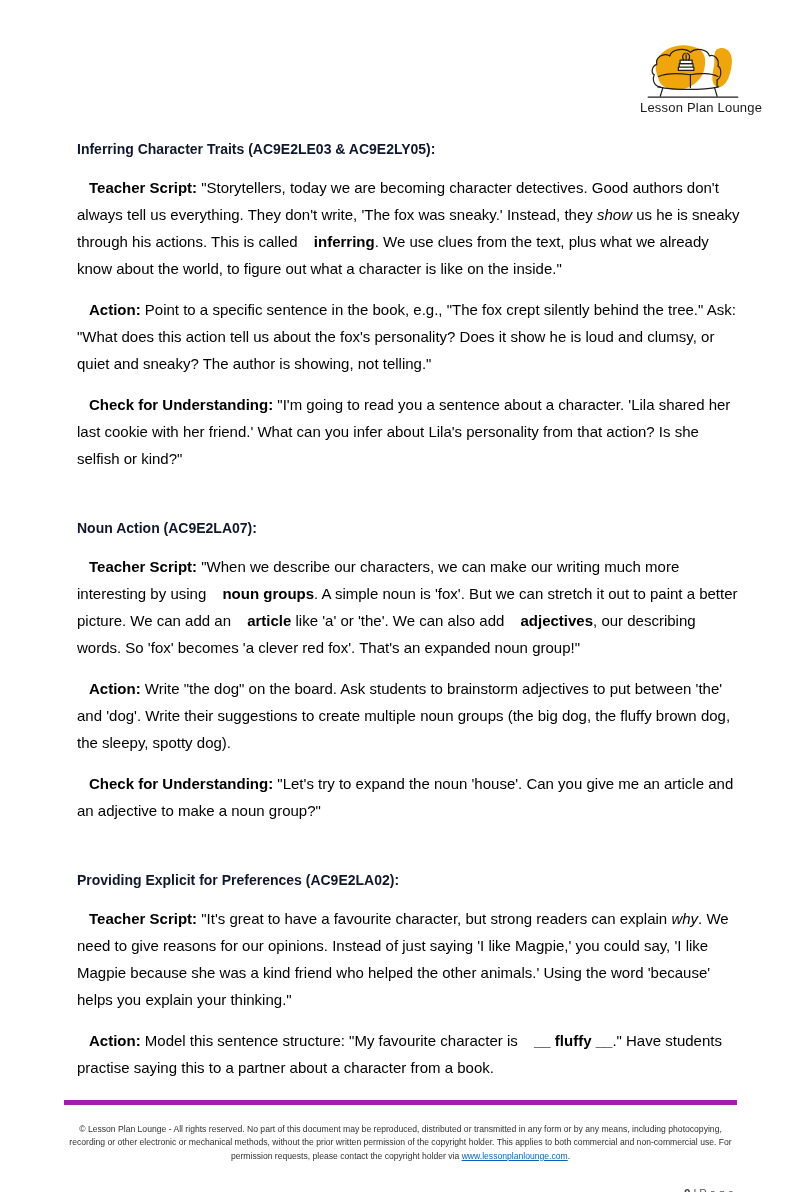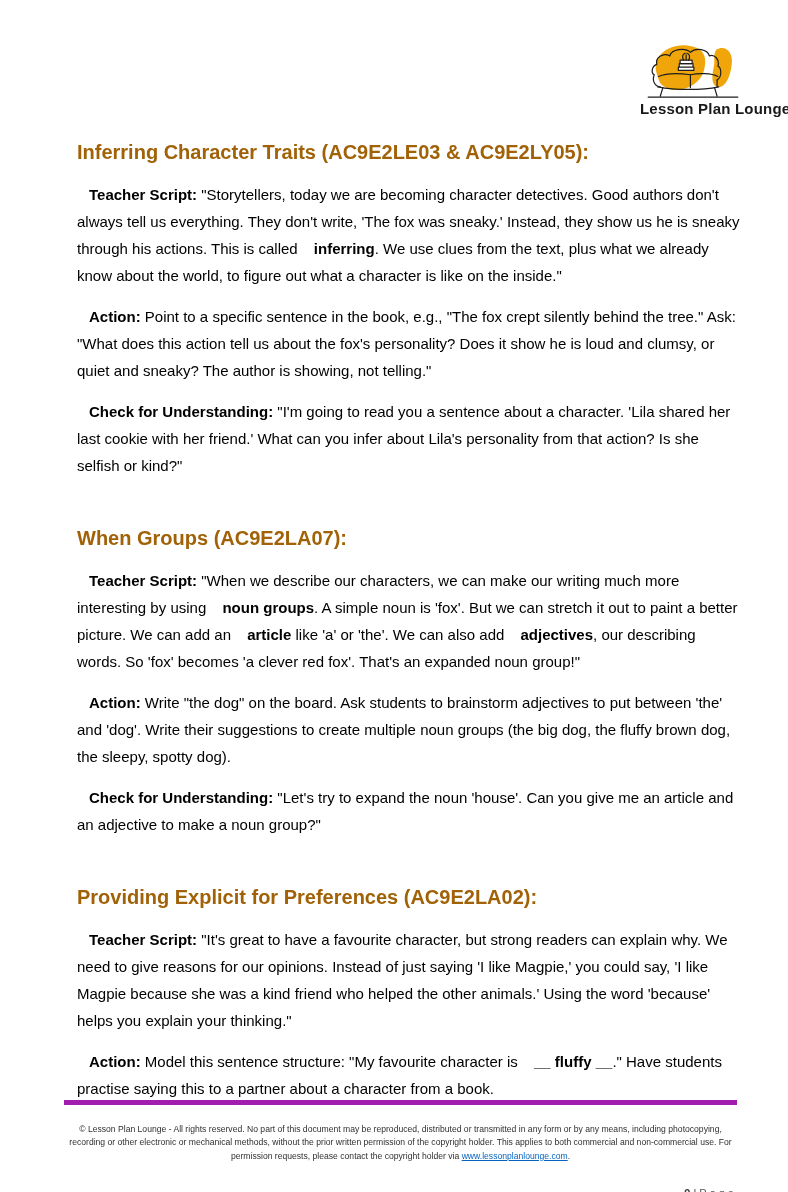--- a/index.html
+++ b/index.html
@@ -13,53 +13,53 @@
     overflow: hidden;
   }
   .logo {
     position: absolute;
     top: 36px; right: 42px;
     width: 106px;
     text-align: center;
   }
   .logo svg { display: block; width: 106px; height: 62px; }
   .logo-label {
-    font-size: 15px;
-    font-weight: bold;
+    font-size: 13px;
+    font-weight: normal;
     color: #1a1a1a;
     letter-spacing: 0.2px;
     margin-top: 2px;
     white-space: nowrap;
   }
   .content {
     position: absolute;
     top: 141px; left: 77px;
     width: 663px;
   }
   .page-title {
     font-size: 21px;
     font-weight: bold;
     color: #FFB301;
     margin: 0 0 24px 0;
   }
   .section { margin: 0 0 14px 0; }
   .section + .section { margin-top: 48px; }
   .section h2 {
-    font-size: 20px;
+    font-size: 14px;
     font-weight: bold;
-    color: #a16207;
+    color: #0f172a;
     margin: 0 0 17px 0;
   }
   .section p {
     font-size: 15px;
     line-height: 27px;
     margin: 0 0 14px 0;
   }
   .bold { font-weight: bold; margin-left: 12px; }
-  .italic { }
+  .italic { font-style: italic; }
   .normal { font-weight: normal; }
   .footer {
     position: absolute;
     top: 1100px; left: 64px; right: 51px;
     border-top: 5px solid #a21caf;
     padding-top: 18px;
   }
   .footer-text {
     font-size: 8.6px;
     line-height: 1.55;
@@ -112,21 +112,21 @@
 
 <div class="content">
   <div id="sections">
       <section class="section">
         <h2>Inferring Character Traits (AC9E2LE03 &amp; AC9E2LY05):</h2>
         <p><span class="bold">Teacher Script:</span><span class="normal"> "Storytellers, today we are becoming character detectives. Good authors don't always tell us everything. They don't write, 'The fox was sneaky.' Instead, they </span><span class="italic">show</span><span class="normal"> us he is sneaky through his actions. This is called </span><span class="bold">inferring</span><span class="normal">. We use clues from the text, plus what we already know about the world, to figure out what a character is like on the inside."</span></p>
         <p><span class="bold">Action:</span><span class="normal"> Point to a specific sentence in the book, e.g., "The fox crept silently behind the tree." Ask: "What does this action tell us about the fox's personality? Does it show he is loud and clumsy, or quiet and sneaky? The author is showing, not telling."</span></p>
         <p><span class="bold">Check for Understanding:</span><span class="normal"> "I'm going to read you a sentence about a character. 'Lila shared her last cookie with her friend.' What can you infer about Lila's personality from that action? Is she selfish or kind?"</span></p>
       </section>
       <section class="section">
-        <h2>When Groups (AC9E2LA07):</h2>
+        <h2>Noun Action (AC9E2LA07):</h2>
         <p><span class="bold">Teacher Script:</span><span class="normal"> "When we describe our characters, we can make our writing much more interesting by using </span><span class="bold">noun groups</span><span class="normal">. A simple noun is 'fox'. But we can stretch it out to paint a better picture. We can add an </span><span class="bold">article</span><span class="normal"> like 'a' or 'the'. We can also add </span><span class="bold">adjectives</span><span class="normal">, our describing words. So 'fox' becomes 'a clever red fox'. That's an expanded noun group!"</span></p>
         <p><span class="bold">Action:</span><span class="normal"> Write "the dog" on the board. Ask students to brainstorm adjectives to put between 'the' and 'dog'. Write their suggestions to create multiple noun groups (the big dog, the fluffy brown dog, the sleepy, spotty dog).</span></p>
         <p><span class="bold">Check for Understanding:</span><span class="normal"> "Let's try to expand the noun 'house'. Can you give me an article and an adjective to make a noun group?"</span></p>
       </section>
       <section class="section">
         <h2>Providing Explicit for Preferences (AC9E2LA02):</h2>
         <p><span class="bold">Teacher Script:</span><span class="normal"> "It's great to have a favourite character, but strong readers can explain </span><span class="italic">why</span><span class="normal">. We need to give reasons for our opinions. Instead of just saying 'I like Magpie,' you could say, 'I like Magpie because she was a kind friend who helped the other animals.' Using the word 'because' helps you explain your thinking."</span></p>
         <p><span class="bold">Action:</span><span class="normal"> Model this sentence structure: "My favourite character is </span><span class="bold">__ fluffy __</span><span class="normal">." Have students practise saying this to a partner about a character from a book.</span></p>
       </section>
     </div>

